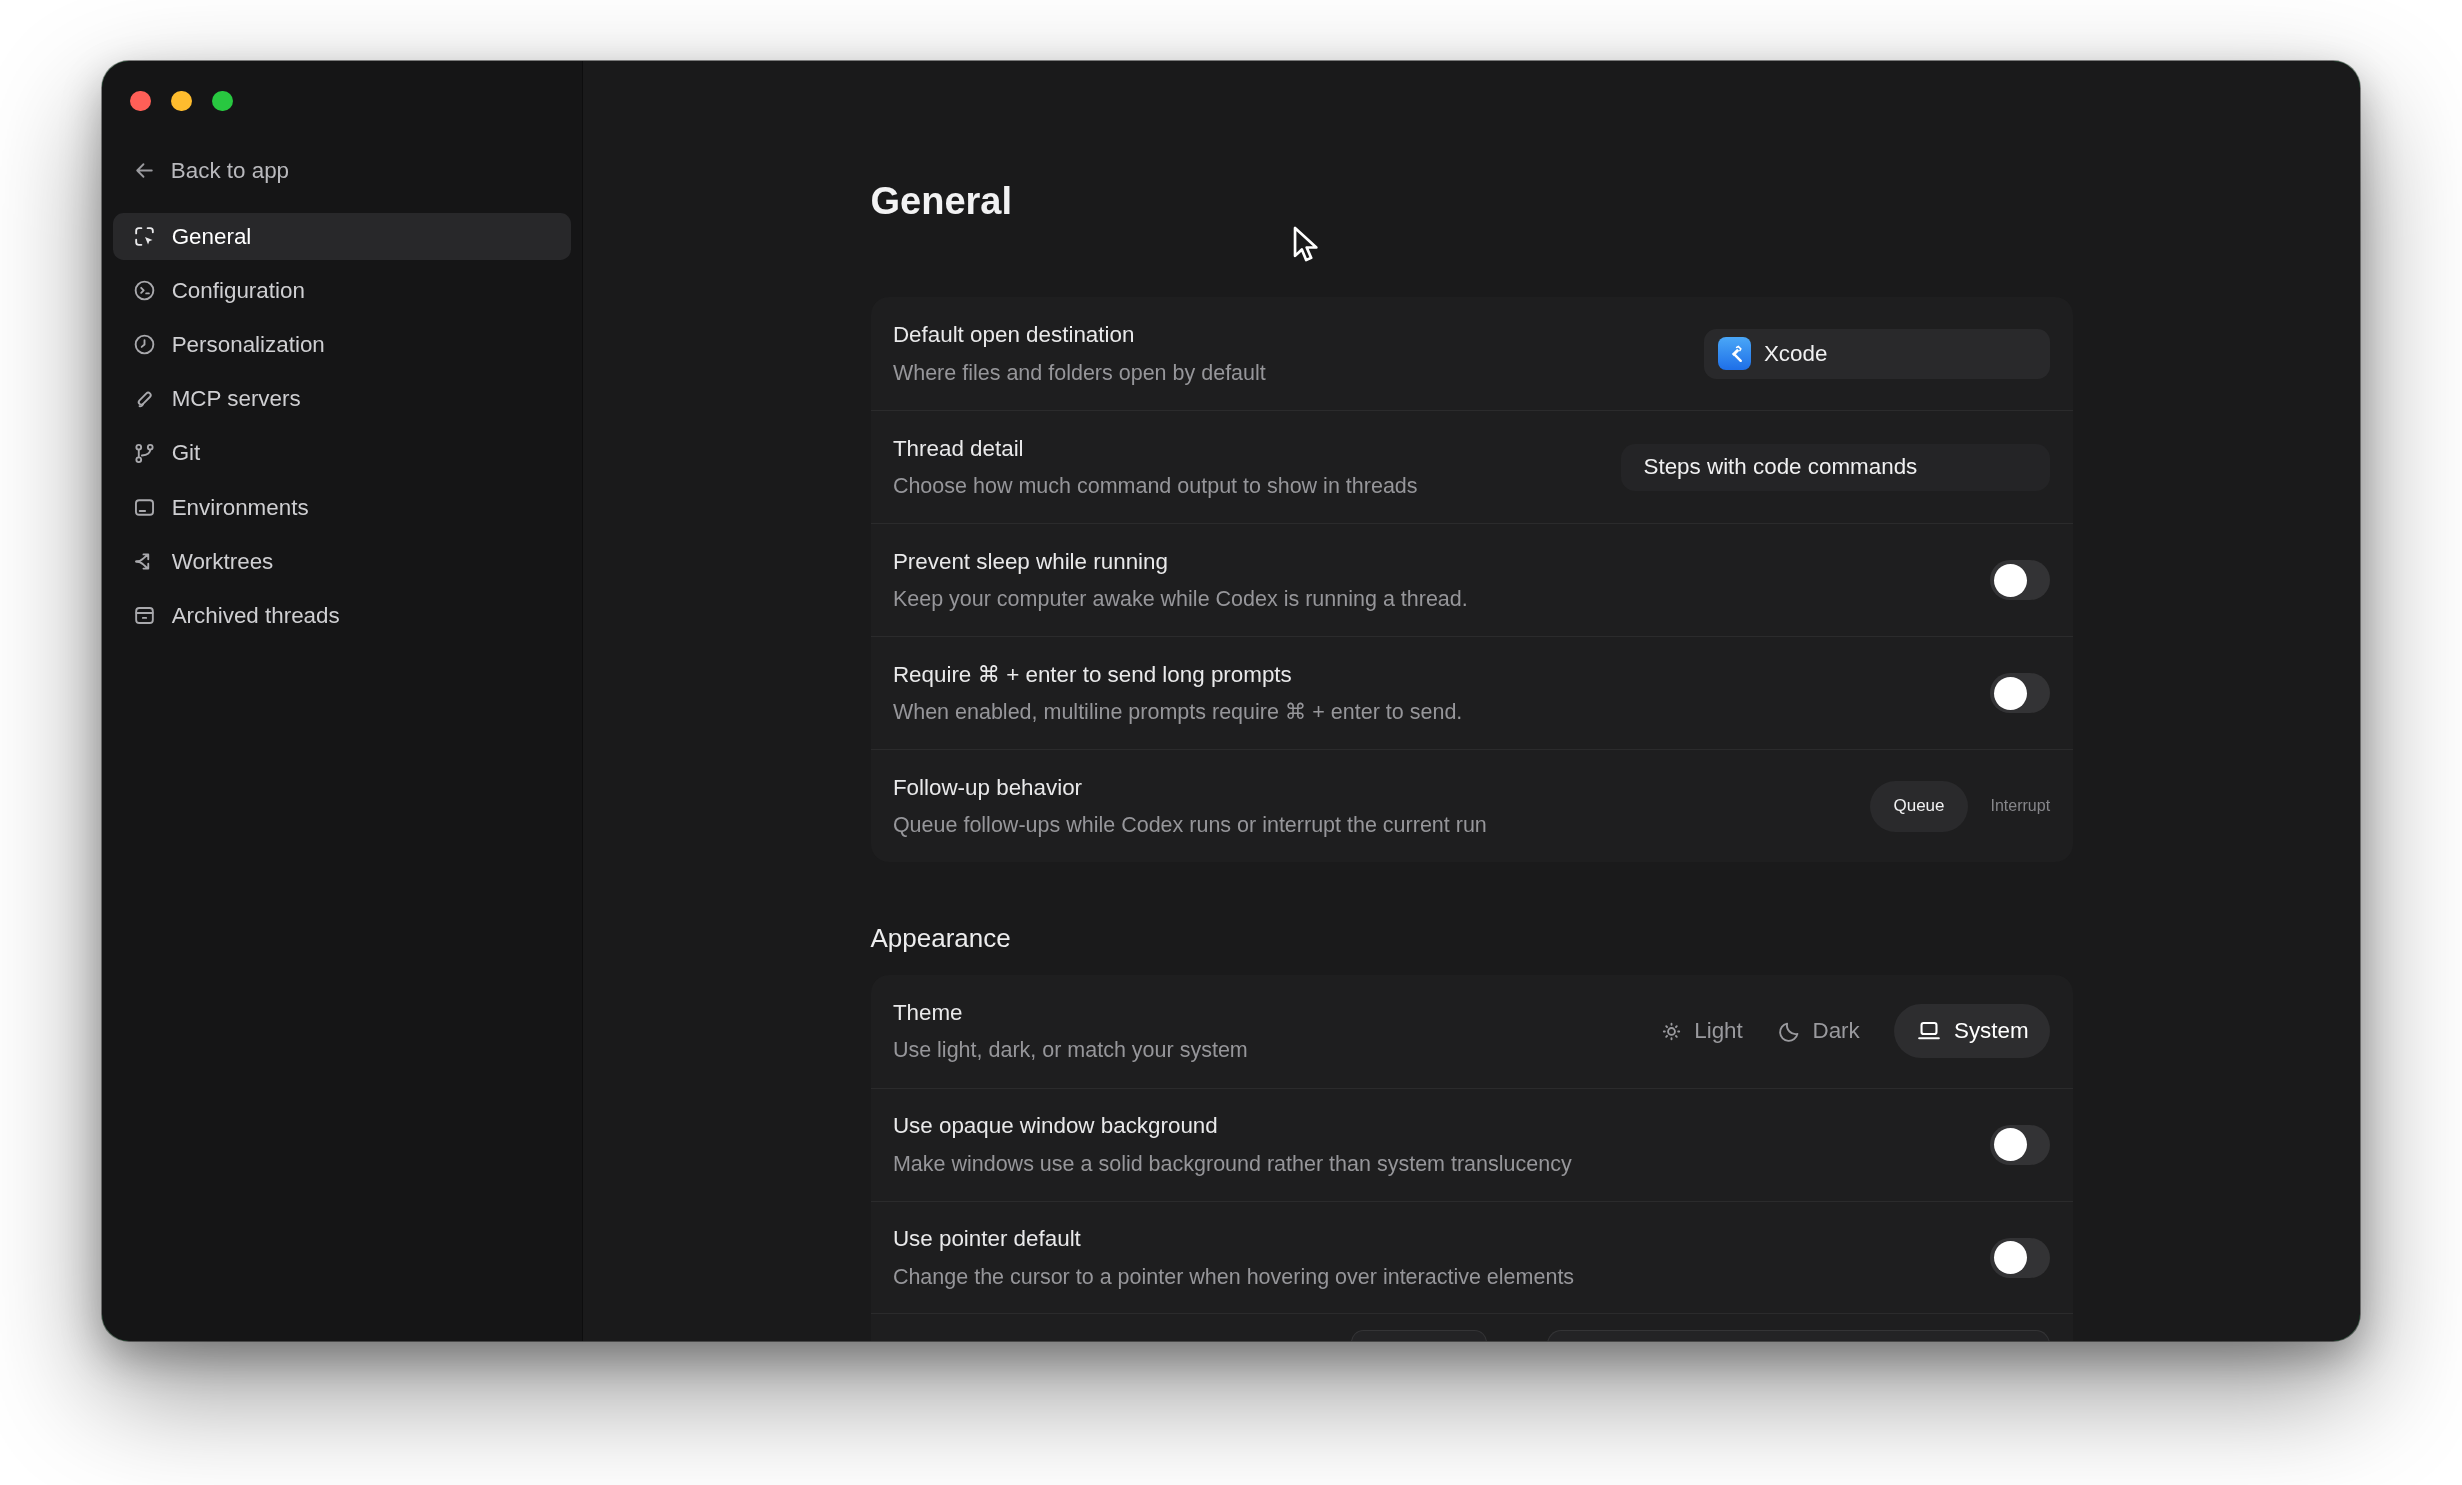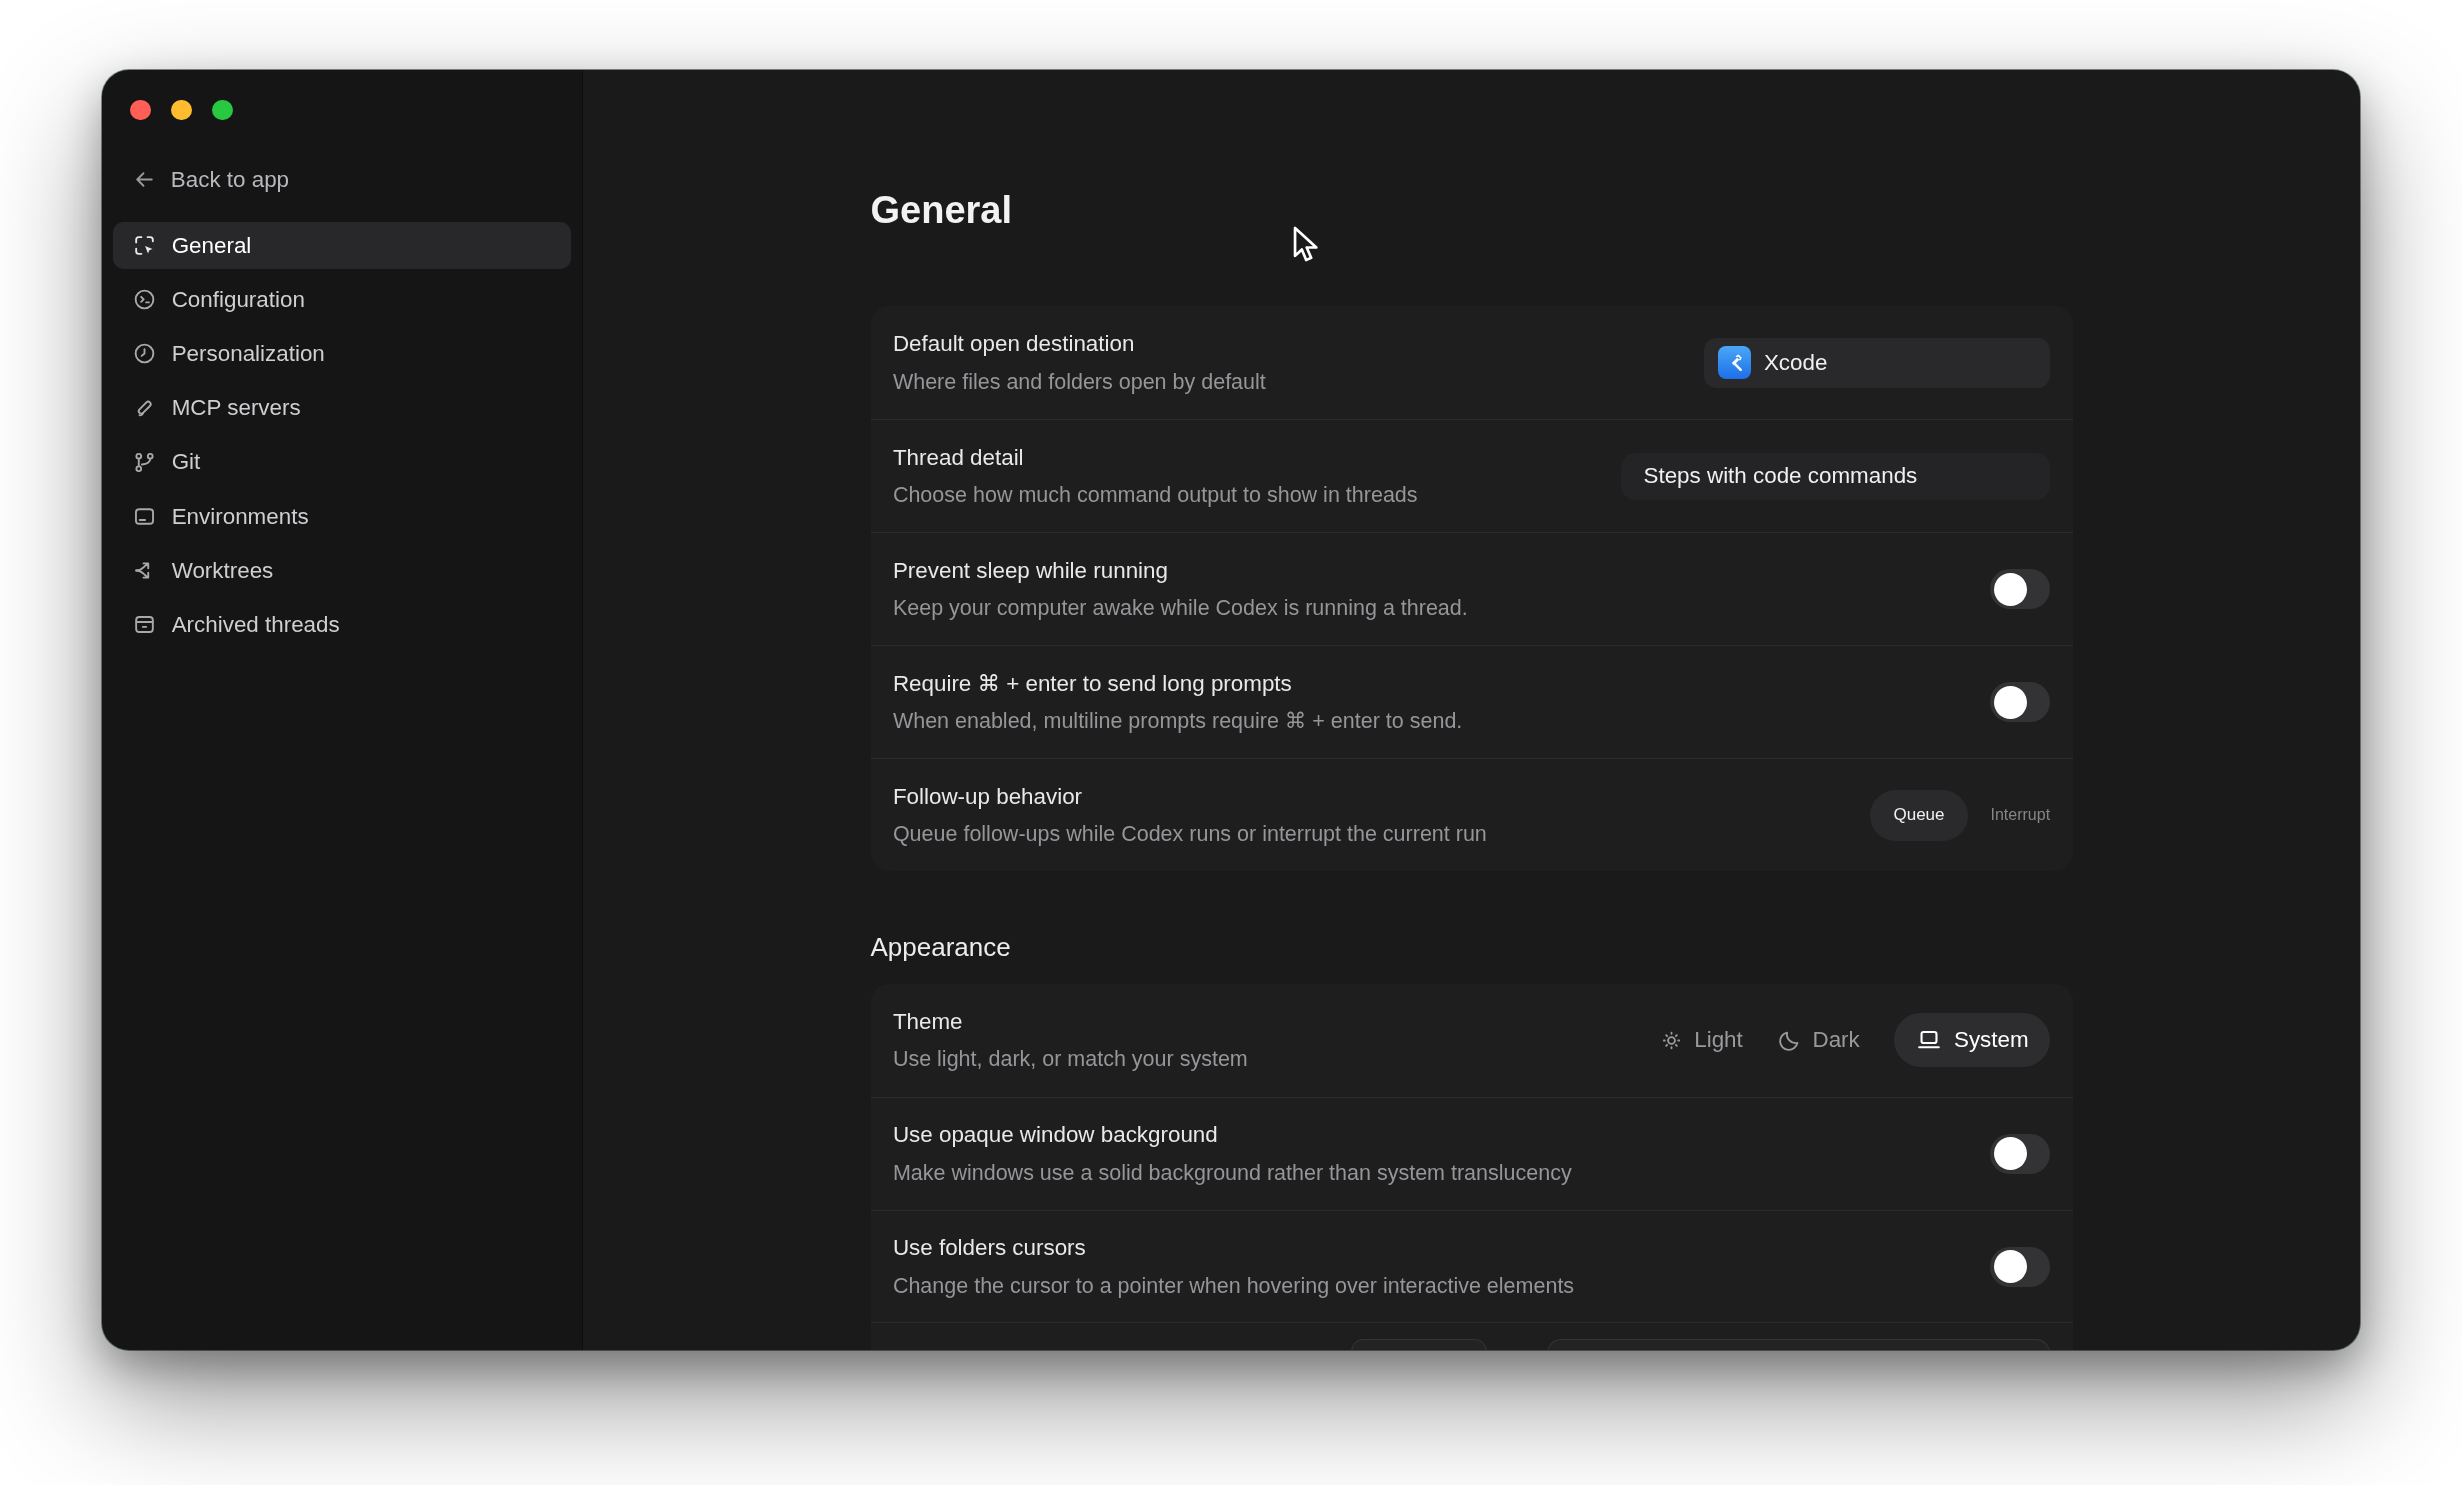--- a/index.html
+++ b/index.html
@@ -1,18 +1,18 @@
 <!DOCTYPE html>
 <html style="font-size:14.3px"><head>
 <meta charset="utf-8">
 <style>
   html,body{margin:0;padding:0;background:#ffffff;width:2462px;height:1485px;overflow:hidden;
     font-family:"Liberation Sans","DejaVu Sans",sans-serif;}
   .stage{position:relative;width:2462px;height:1485px;background:#ffffff;}
-  .window{position:absolute;left:102px;top:70px;width:2258px;height:1280px;border-radius:27px;
+  .window{position:absolute;left:102px;top:61px;width:2258px;height:1280px;border-radius:27px;
     background:#15803d;display:flex;overflow:hidden;
     box-shadow:inset 0 0 0 0.9px rgba(255,255,255,0.07),0 0 0 0.9px rgba(0,0,0,0.45),
       0 49px 116px rgba(0,0,0,0.42),0 16px 40px rgba(0,0,0,0.28);}
   
   .sidebar{width:481px;flex:0 0 481px;background:#151516;border-right:0.9px solid #0d0d0e;
     padding-top:29.5px;box-sizing:border-box;}
   .traffic{display:flex;gap:20.6px;padding-left:28px;}
   .dot{width:20.6px;height:20.6px;border-radius:50%;display:inline-block;}
   .back-row{display:flex;align-items:center;gap:14.3px;margin:47px 0 0 29.5px;height:25px;
     color:#b9b9bd;font-size:22.4px;}
@@ -250,21 +250,21 @@
               <div class="t">Use opaque window background</div>
               <div class="s">Make windows use a solid background rather than system translucency</div>
             </div>
             <div class="toggle">
               <div class="knob"></div>
             </div>
           </div>
 
           <div class="row">
             <div class="texts">
-              <div class="t">Use folders cursors</div>
+              <div class="t">Use pointer default</div>
               <div class="s">Change the cursor to a pointer when hovering over interactive elements</div>
             </div>
             <div class="toggle">
               <div class="knob"></div>
             </div>
           </div>
 
           <div class="ghost-row">
             <div class="ghost g1"></div>
             <div class="ghost g2"></div>

